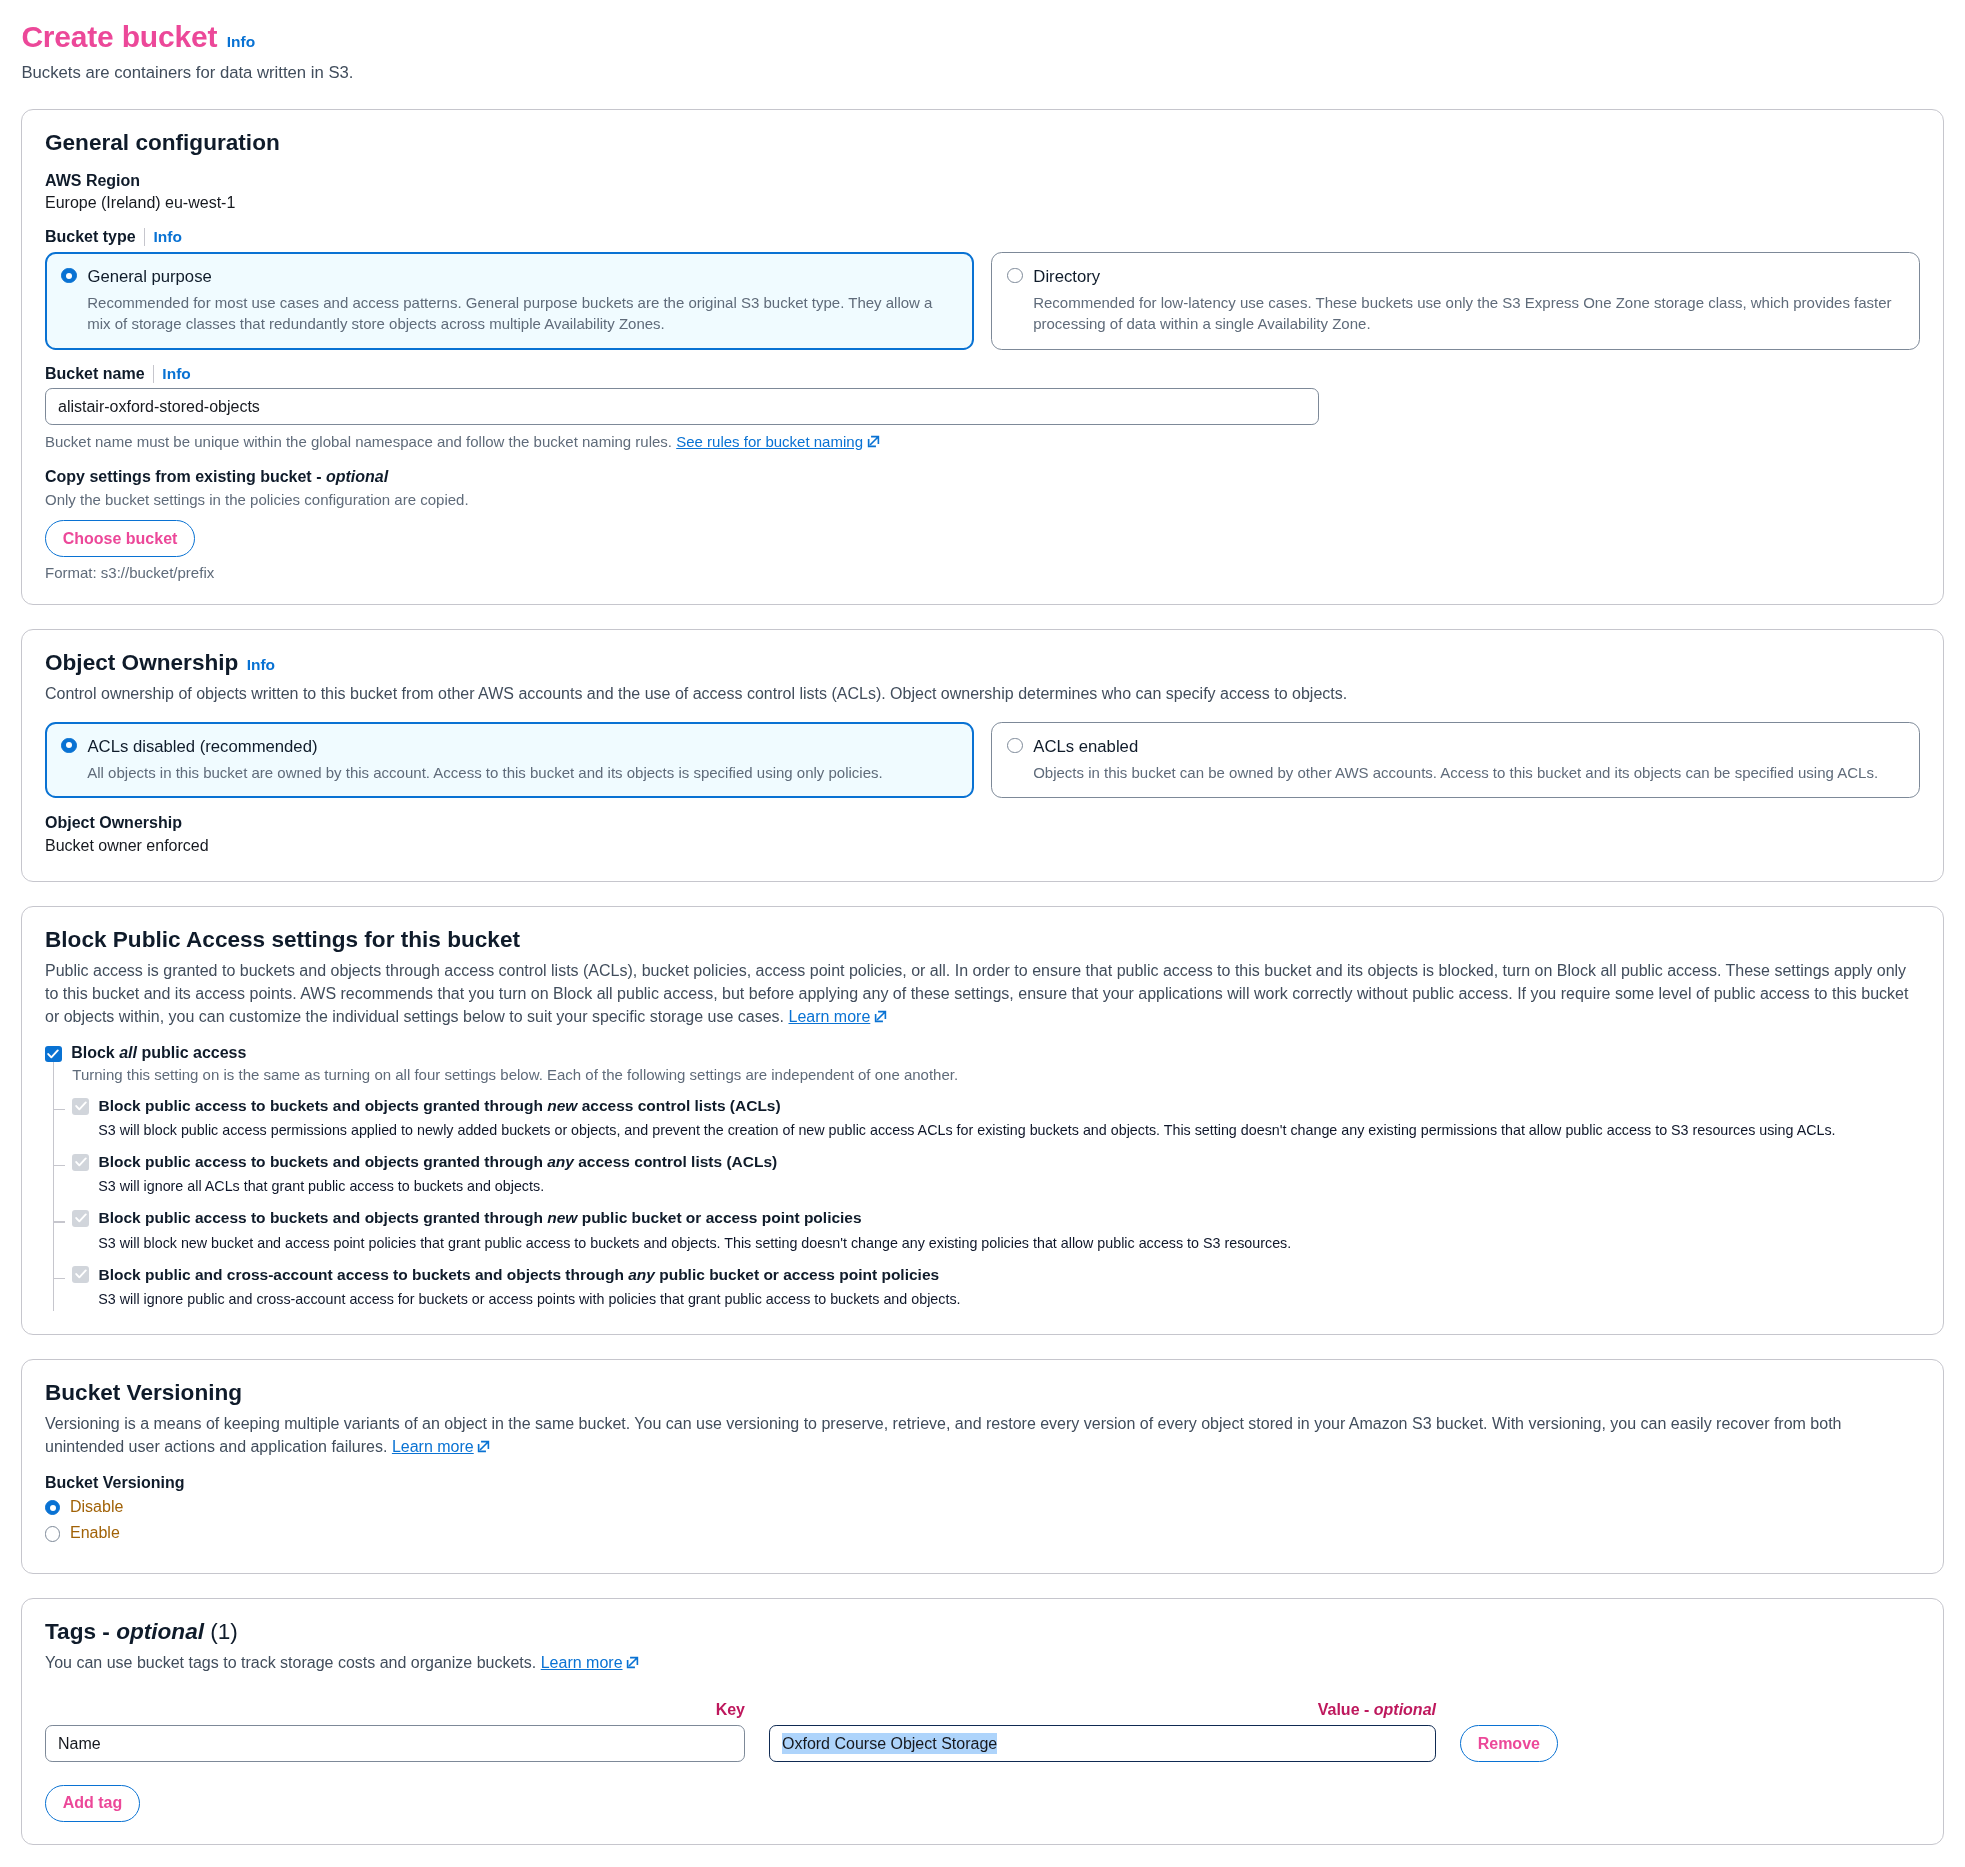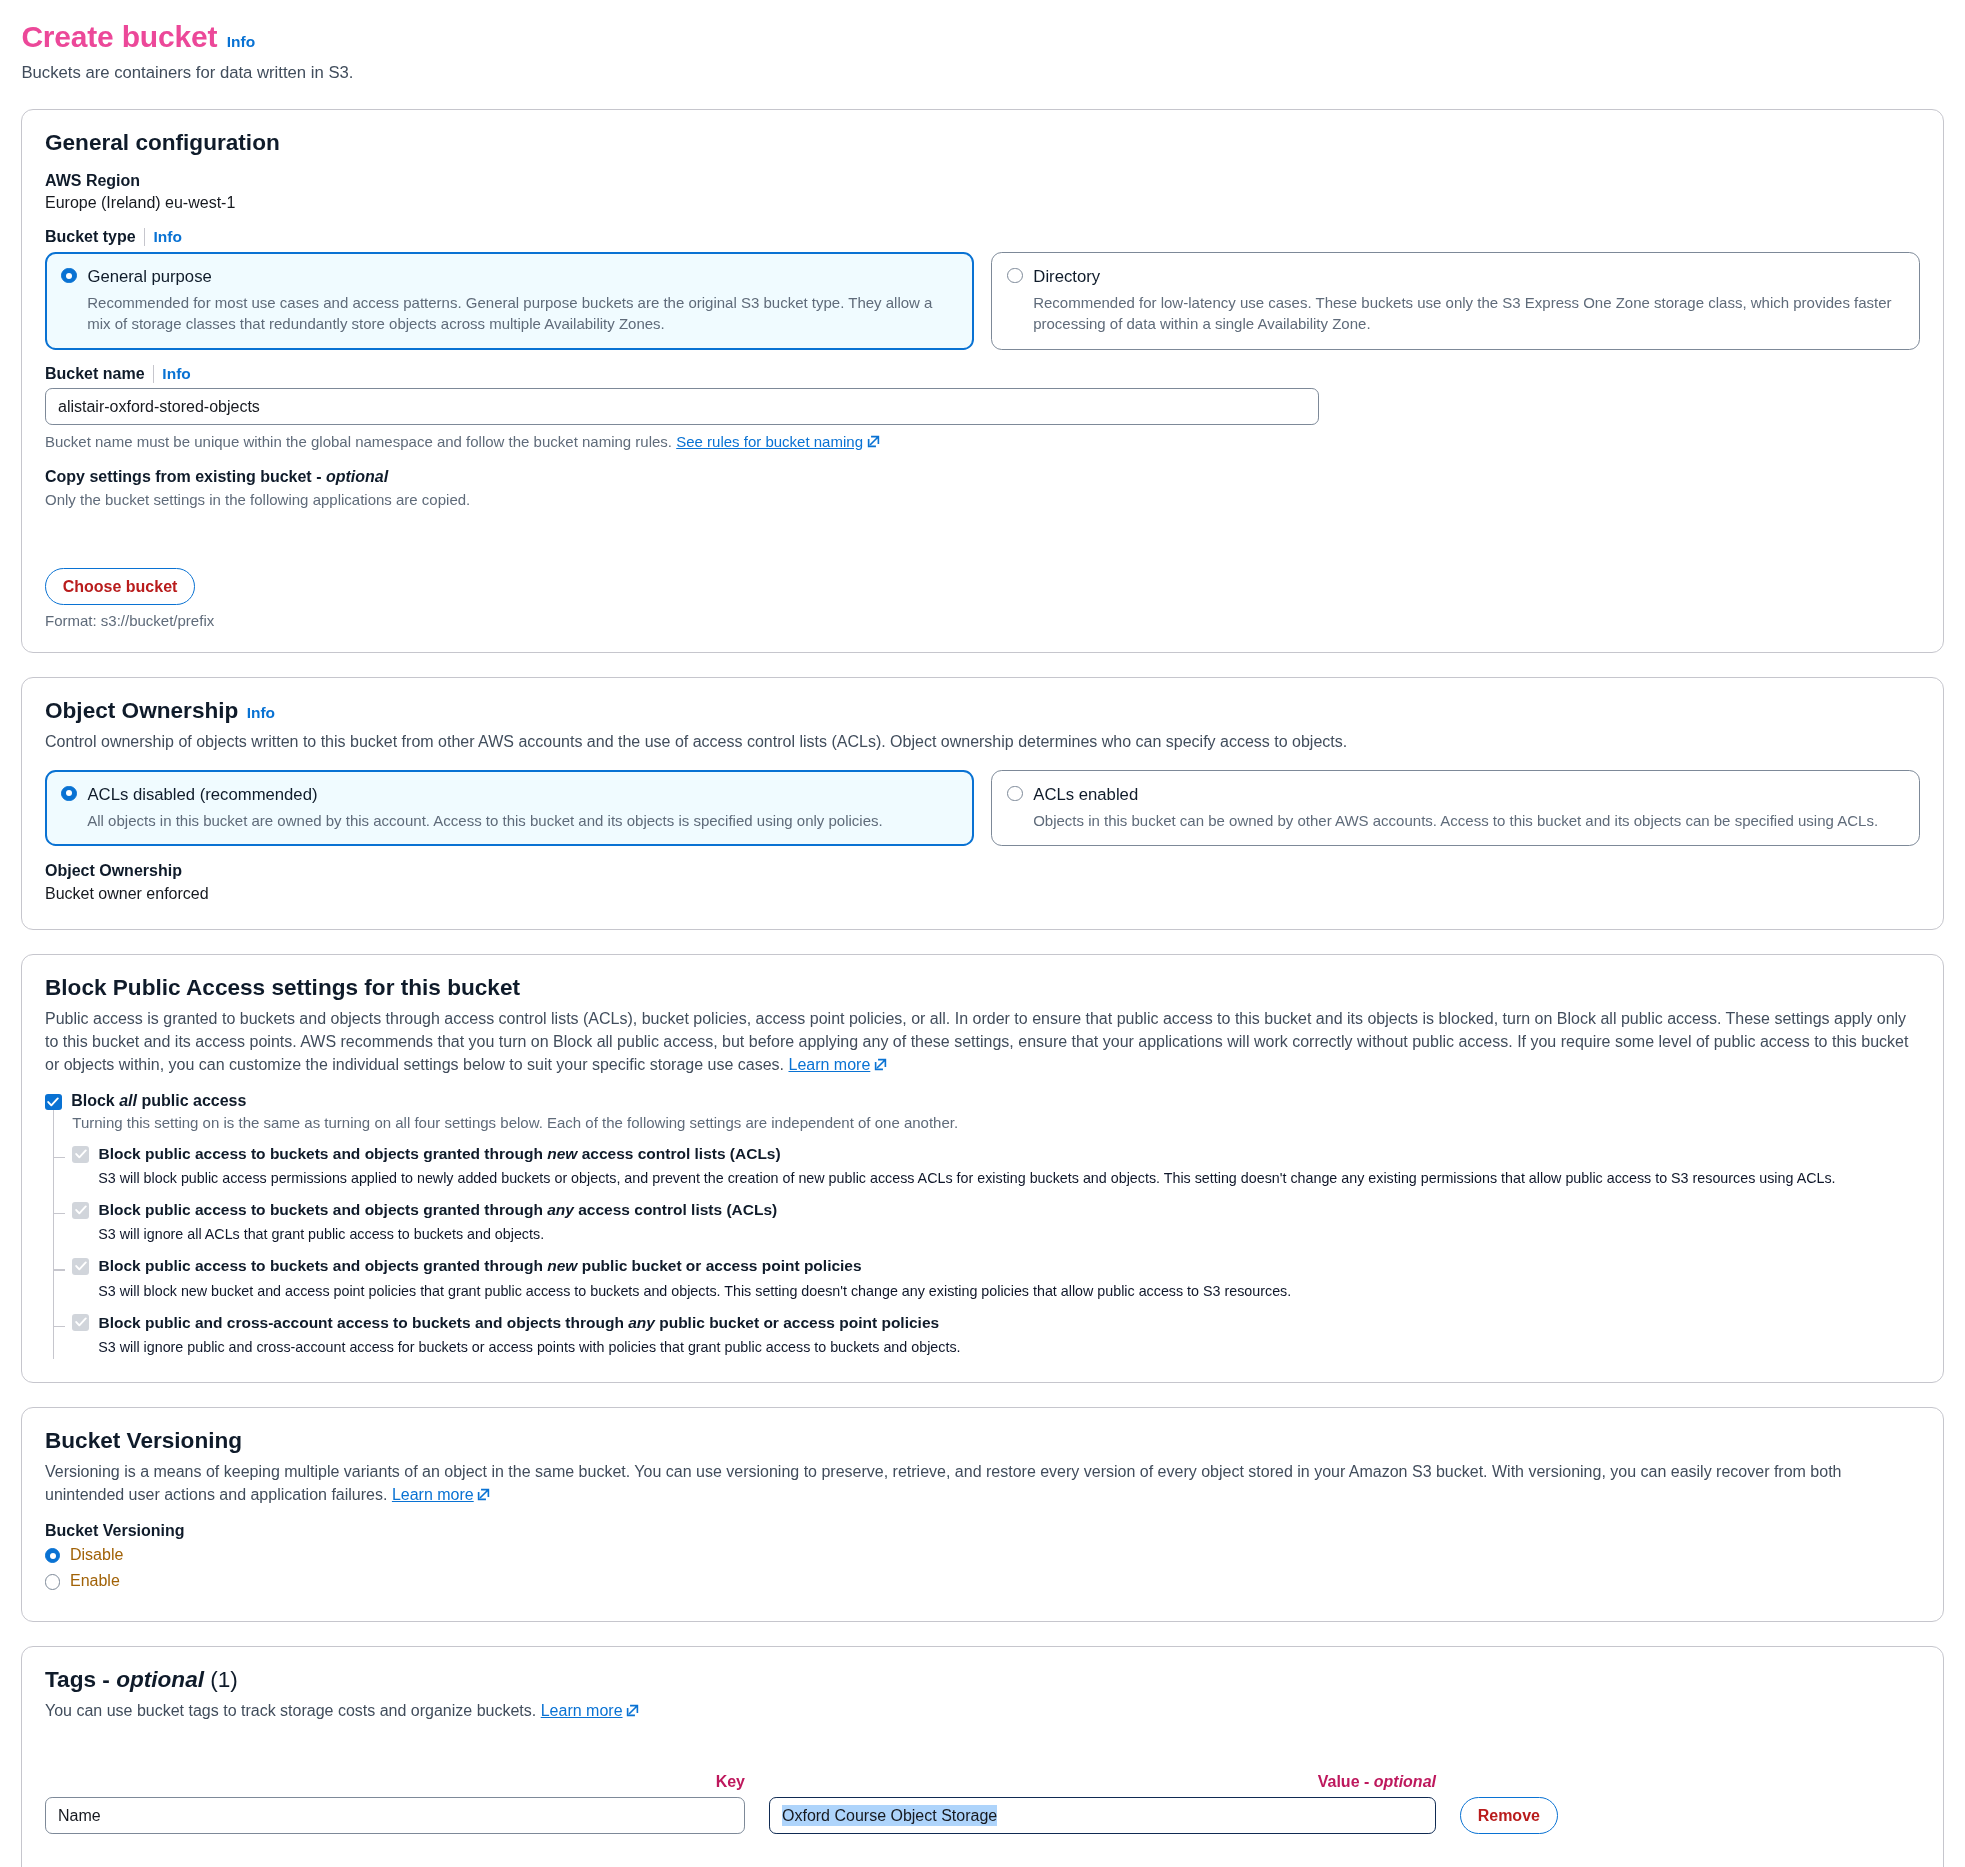--- a/index.html
+++ b/index.html
@@ -96,22 +96,22 @@
     height: 37px; display: flex; align-items: center; padding: 0 12px;
     font-size: 16px; color: #16191f;
   }
   .text-input.focused { border: 1.8px solid #0f2a52; }
   .selected-text { background: #aed4fb; color: #16191f; padding: 1.2px 0; }
 
   
   .btn {
     display: inline-flex; align-items: center; justify-content: center;
     border: 1.8px solid #0972d3; border-radius: 21.4px; background: #fff;
-    color: #b91c1c; font-size: 16px; font-weight: 700;
-    padding: 0 16.7px; height: 37px; cursor: pointer; margin-top: 48px;
+    color: #ec4899; font-size: 16px; font-weight: 700;
+    padding: 0 16.7px; height: 37px; cursor: pointer;
   }
 
   
   .link {
     color: #0972d3; text-decoration: underline; cursor: pointer;
     font-weight: 400; white-space: nowrap;
   }
   .ext-icon {
     display: inline-block; width: 13px; height: 13px; margin-left: 3.6px;
     vertical-align: -1.2px;
@@ -210,21 +210,21 @@
       <span>Bucket name must be unique within the global namespace and follow the bucket naming rules.</span>
       <a class="link">See rules for bucket naming</a><span class="ext-icon"><svg width="13" height="13" viewBox="0 0 16 16">
             <path d="M5 1h10v10h-2V4.4L4.4 13 3 11.6 11.6 3H5z" fill="#0972d3"></path>
             <path d="M1 5v10h10v-2H3V5z" fill="#0972d3"></path>
           </svg></span>
     </div>
 
     <div class="field-label">
       <span>Copy settings from existing bucket - </span><em class="it">optional</em>
     </div>
-    <div class="constraint" style="margin-top:0">Only the bucket settings in the following applications are copied.</div>
+    <div class="constraint" style="margin-top:0">Only the bucket settings in the policies configuration are copied.</div>
     <div style="margin-top:12px">
       <button class="btn">Choose bucket</button>
     </div>
     <div class="constraint">Format: s3://bucket/prefix</div>
   </div>
 
   <div class="card">
     <div class="card-title-row">
       <span class="card-title">Object Ownership</span>
       <a class="info-link">Info</a>

